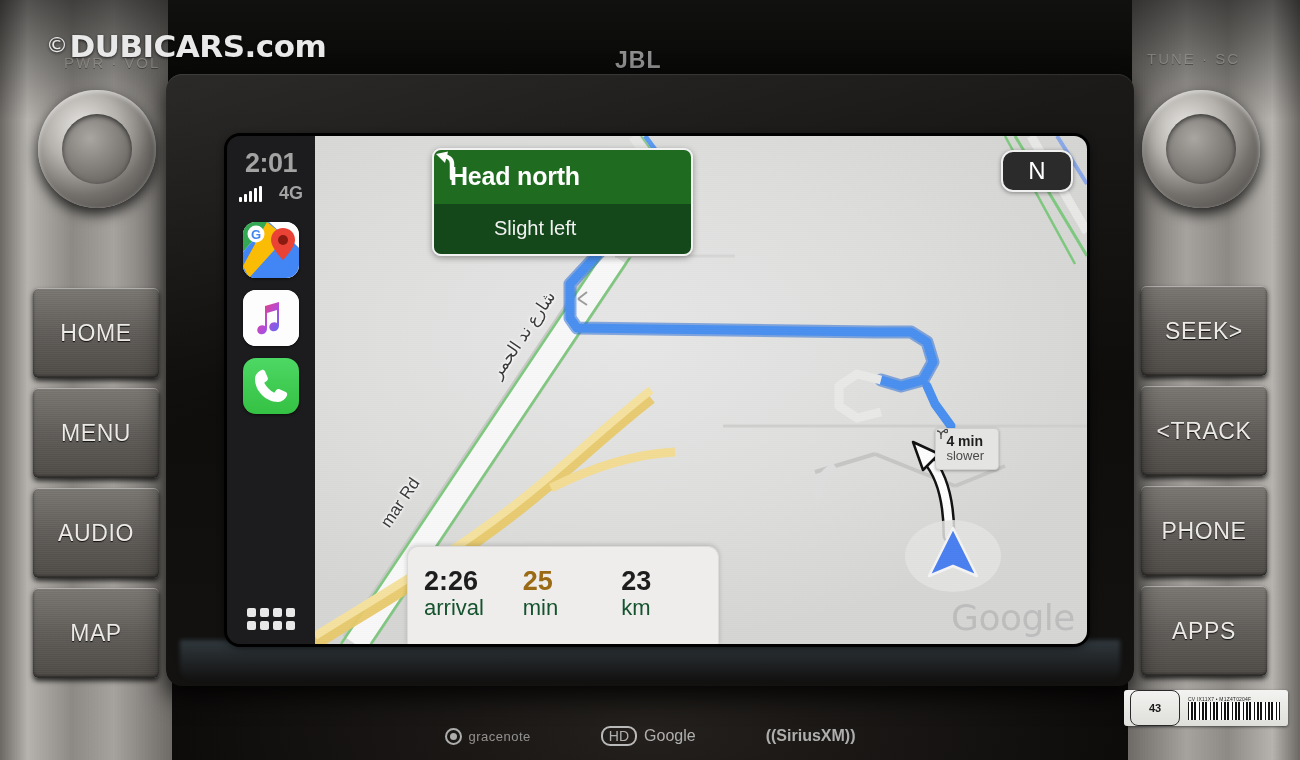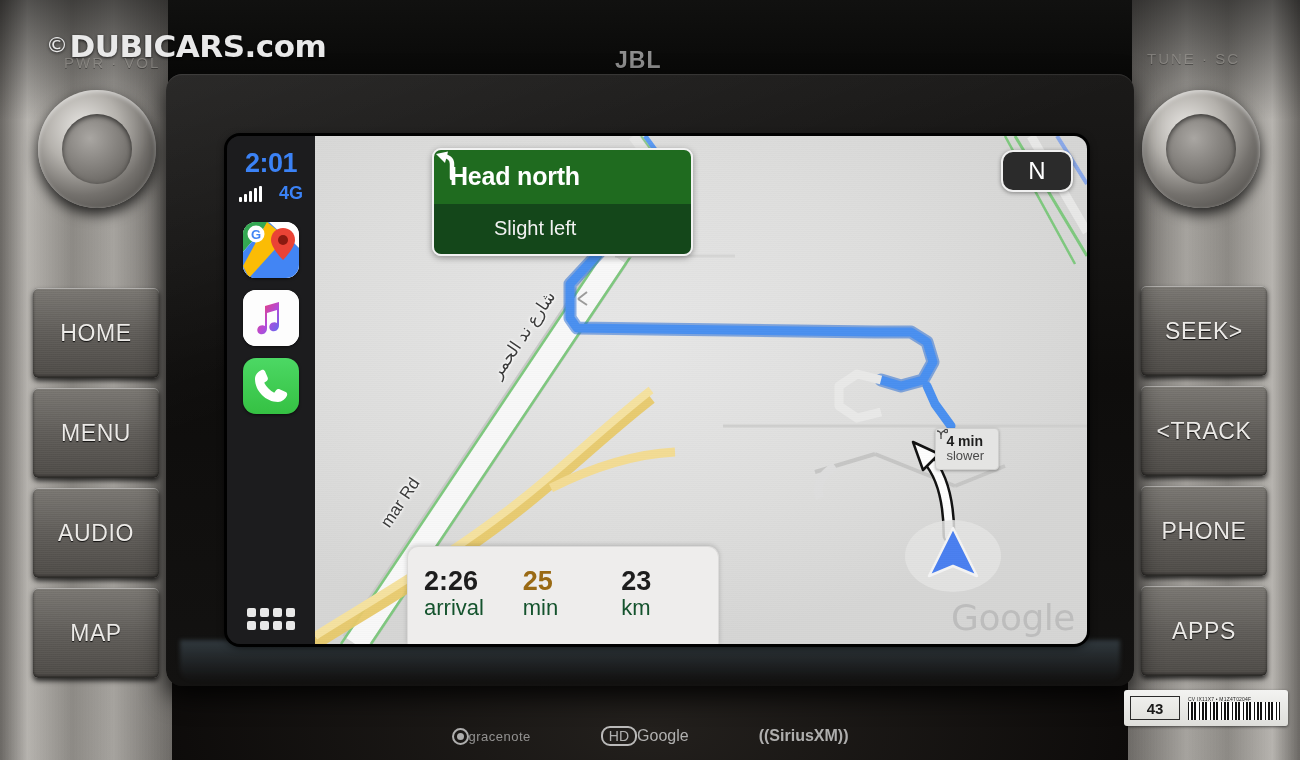--- a/index.html
+++ b/index.html
@@ -126,21 +126,21 @@
   
   .sidebar {
     position: absolute; left: 0; top: 0; width: 88px; height: 100%;
     background: #1c1c1e;
     display: flex; flex-direction: column; align-items: center;
   }
   .status {
     margin-top: 14px;
     width: 100%;
     display:flex; flex-direction: column; align-items:center;
-    color: #3b82f6;
+    color: #a3a3a3;
   }
   .clock { font-size: 27px; font-weight: bold; letter-spacing: -.5px; line-height: 1; }
   .net-row { display: flex; align-items: flex-end; gap: 17px; margin-top: 7px; }
   .bars { display: flex; align-items: flex-end; gap: 2px; height: 16px; }
   .bars i { display:block; width: 3px; background: #fff; border-radius: 1px; }
   .bars i:nth-child(1){ height: 5px; }
   .bars i:nth-child(2){ height: 8px; }
   .bars i:nth-child(3){ height: 11px; }
   .bars i:nth-child(4){ height: 14px; }
   .bars i:nth-child(5){ height: 16px; }
@@ -259,21 +259,21 @@
     font-family: "DejaVu Sans", sans-serif;
     opacity: .85;
   }
 
   
   .logo-row {
     position: absolute; left: 0; bottom: 14px; width: 1300px;
     display: flex; align-items: center; justify-content: center; gap: 70px;
     color: #cfcfcf;
   }
-  .logo { display: flex; align-items: center; font-size: 16px; opacity: .82; }
+  .logo { display: flex; align-items: center; gap: 7px; font-size: 16px; opacity: .82; }
   .gracenote-mark {
     width: 17px; height: 17px; border-radius: 50%;
     border: 2px solid #cfcfcf;
     position: relative;
   }
   .gracenote-mark::after {
     content:''; position:absolute; left:3px; top:3px; width:7px; height:7px;
     border-radius:50%; background:#cfcfcf;
   }
   .gracenote-txt { font-size: 13px; letter-spacing: .5px; opacity:.8; }
@@ -285,23 +285,23 @@
   
   .sticker {
     position: absolute; right: 12px; bottom: 34px;
     width: 164px; height: 36px;
     background: linear-gradient(180deg,#f3f3f1,#dededa);
     border-radius: 3px;
     display: flex; align-items: center; padding: 0 6px; gap: 8px;
     box-shadow: 0 1px 3px rgba(0,0,0,.55);
   }
   .sticker-num {
-    width: 50px; height: 24px; border: 1.5px solid #2a2a2a; border-radius: 0;
+    width: 50px; height: 36px; border: 1.5px solid #2a2a2a; border-radius: 8px;
     display:flex; align-items:center; justify-content:center;
-    font-size: 15px; font-weight: bold; color:#1a1a1a;
+    font-size: 11px; font-weight: bold; color:#1a1a1a;
   }
   .sticker-right { display:flex; flex-direction: column; align-items:flex-start; }
   .sticker-code { font-size: 5px; color:#222; letter-spacing:.2px; }
   .barcode { height: 18px; width: 92px;
     background: repeating-linear-gradient(90deg,#111 0 1px,#fff 1px 3px,#111 3px 5px,#fff 5px 6px,#111 6px 8px,#fff 8px 11px);
   }
 
   
   .watermark {
     position: absolute; left: 46px; top: 28px;

